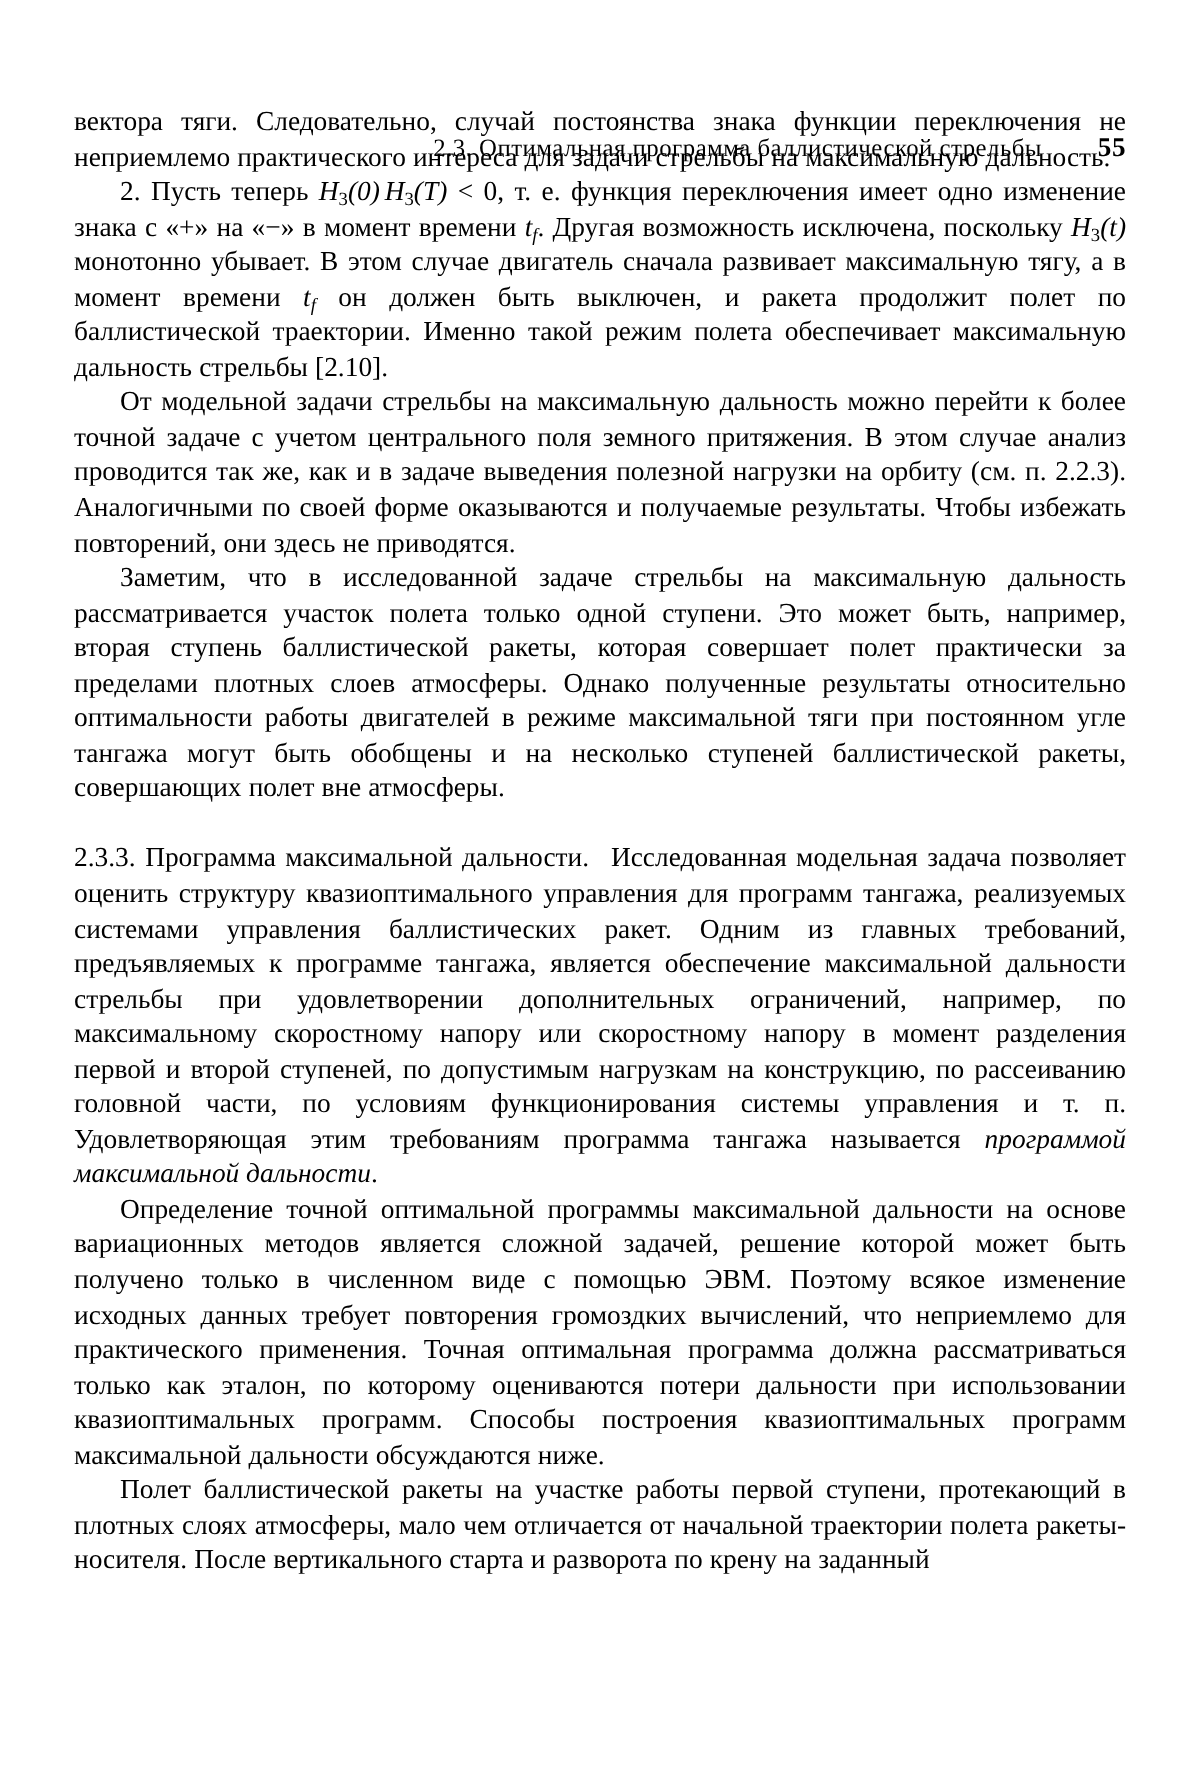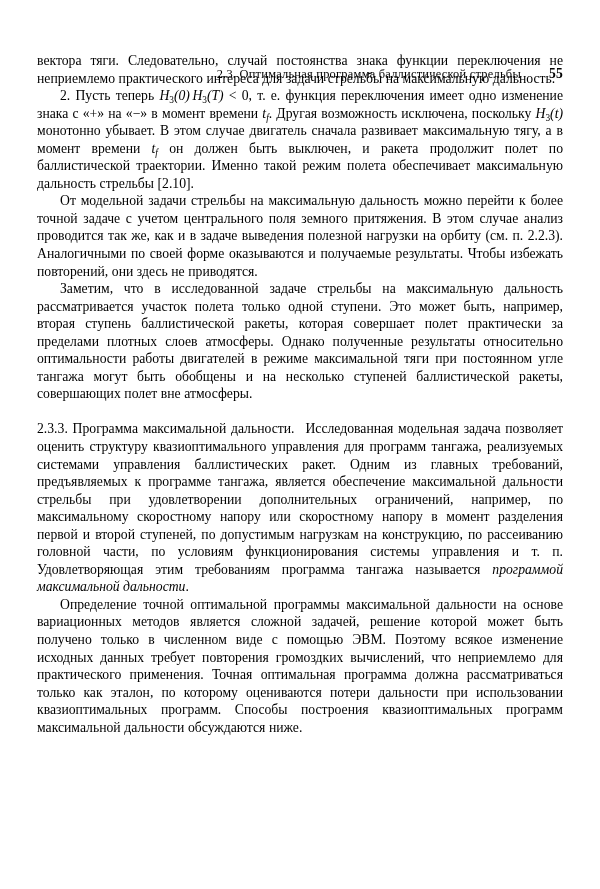--- a/index.html
+++ b/index.html
@@ -118,15 +118,16 @@
 
 
     <p class="para lastline-left"><span>От модельной задачи стрельбы на максимальную дальность можно перейти к более точной задаче с учетом центрального поля земного притяжения. В этом случае анализ проводится так же, как и в задаче выведения полезной нагрузки на орбиту (см. п. 2.2.3). Аналогичными по своей форме оказываются и получаемые результаты. Чтобы избежать повторений, они здесь не приводятся.</span></p>
 
     <p class="para lastline-left"><span>Заметим, что в исследованной задаче стрельбы на максимальную дальность рассматривается участок полета только одной ступени. Это может быть, например, вторая ступень баллистической ракеты, которая совершает полет практически за пределами плотных слоев атмосферы. Однако полученные результаты относительно оптимальности работы двигателей в режиме максимальной тяги при постоянном угле тангажа могут быть обобщены и на несколько ступеней баллистической ракеты, совершающих полет вне атмосферы.</span></p>
 
     <p class="section lastline-left"><span class="sec-num">2.3.3.</span><span class="sec-title">Программа максимальной дальности.</span><span class="sec-gap"></span><span>Исследованная модельная задача позволяет оценить структуру квазиоптимального управления для программ тангажа, реализуемых системами управления баллистических ракет. Одним из главных требований, предъявляемых к программе тангажа, является обеспечение максимальной дальности стрельбы при удовлетворении дополнительных ограничений, например, по максимальному скоростному напору или скоростному напору в момент разделения первой и второй ступеней, по допустимым нагрузкам на конструкцию, по рассеиванию головной части, по условиям функционирования системы управления и т. п. Удовлетворяющая этим требованиям программа тангажа называется </span><span class="it">программой максимальной дальности</span><span>.</span></p>
 
     <p class="para lastline-left"><span>Определение точной оптимальной программы максимальной дальности на основе вариационных методов является сложной задачей, решение которой может быть получено только в численном виде с помощью ЭВМ. Поэтому всякое изменение исходных данных требует повторения громоздких вычислений, что неприемлемо для практического применения. Точная оптимальная программа должна рассматриваться только как эталон, по которому оцениваются потери дальности при использовании квазиоптимальных программ. Способы построения квазиоптимальных программ максимальной дальности обсуждаются ниже.</span></p>
 
+    <p class="para"><span>Полет баллистической ракеты на участке работы первой ступени, протекающий в плотных слоях атмосферы, мало чем отличается от начальной траектории полета ракеты-носителя. После вертикального старта и разворота по крену на заданный</span></p>
 
   </div>
 </div>
 
 </body></html>

